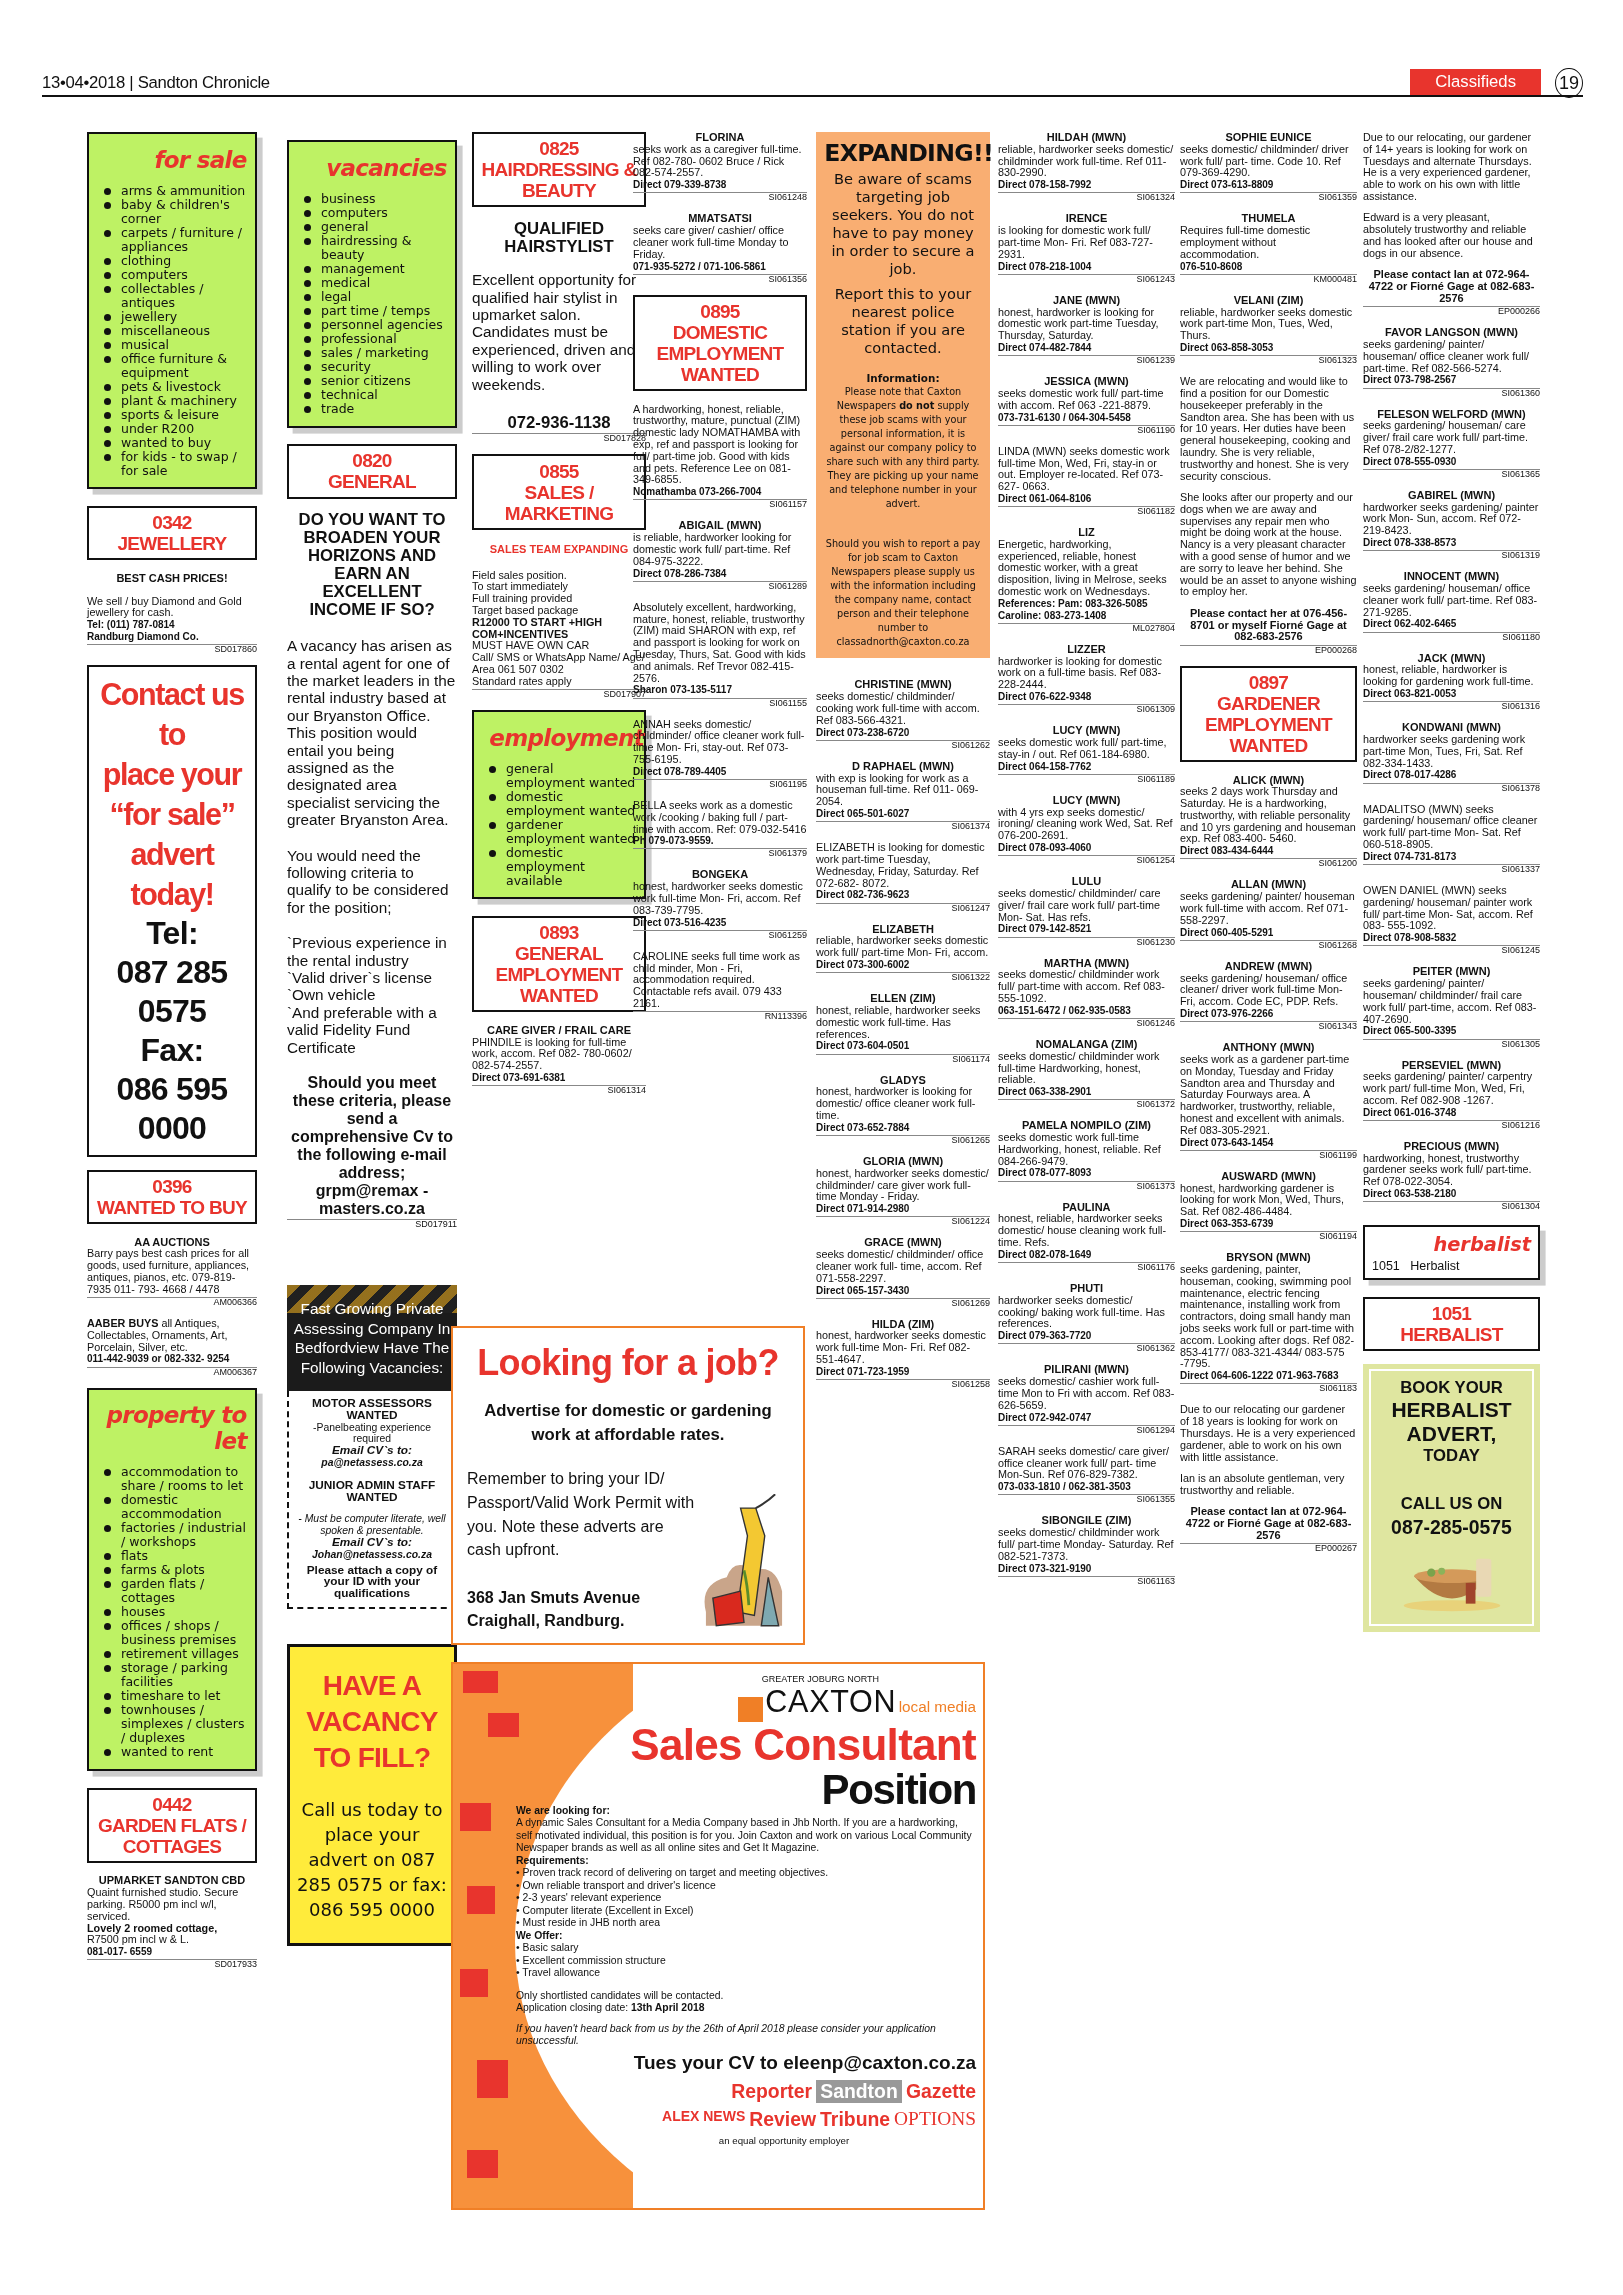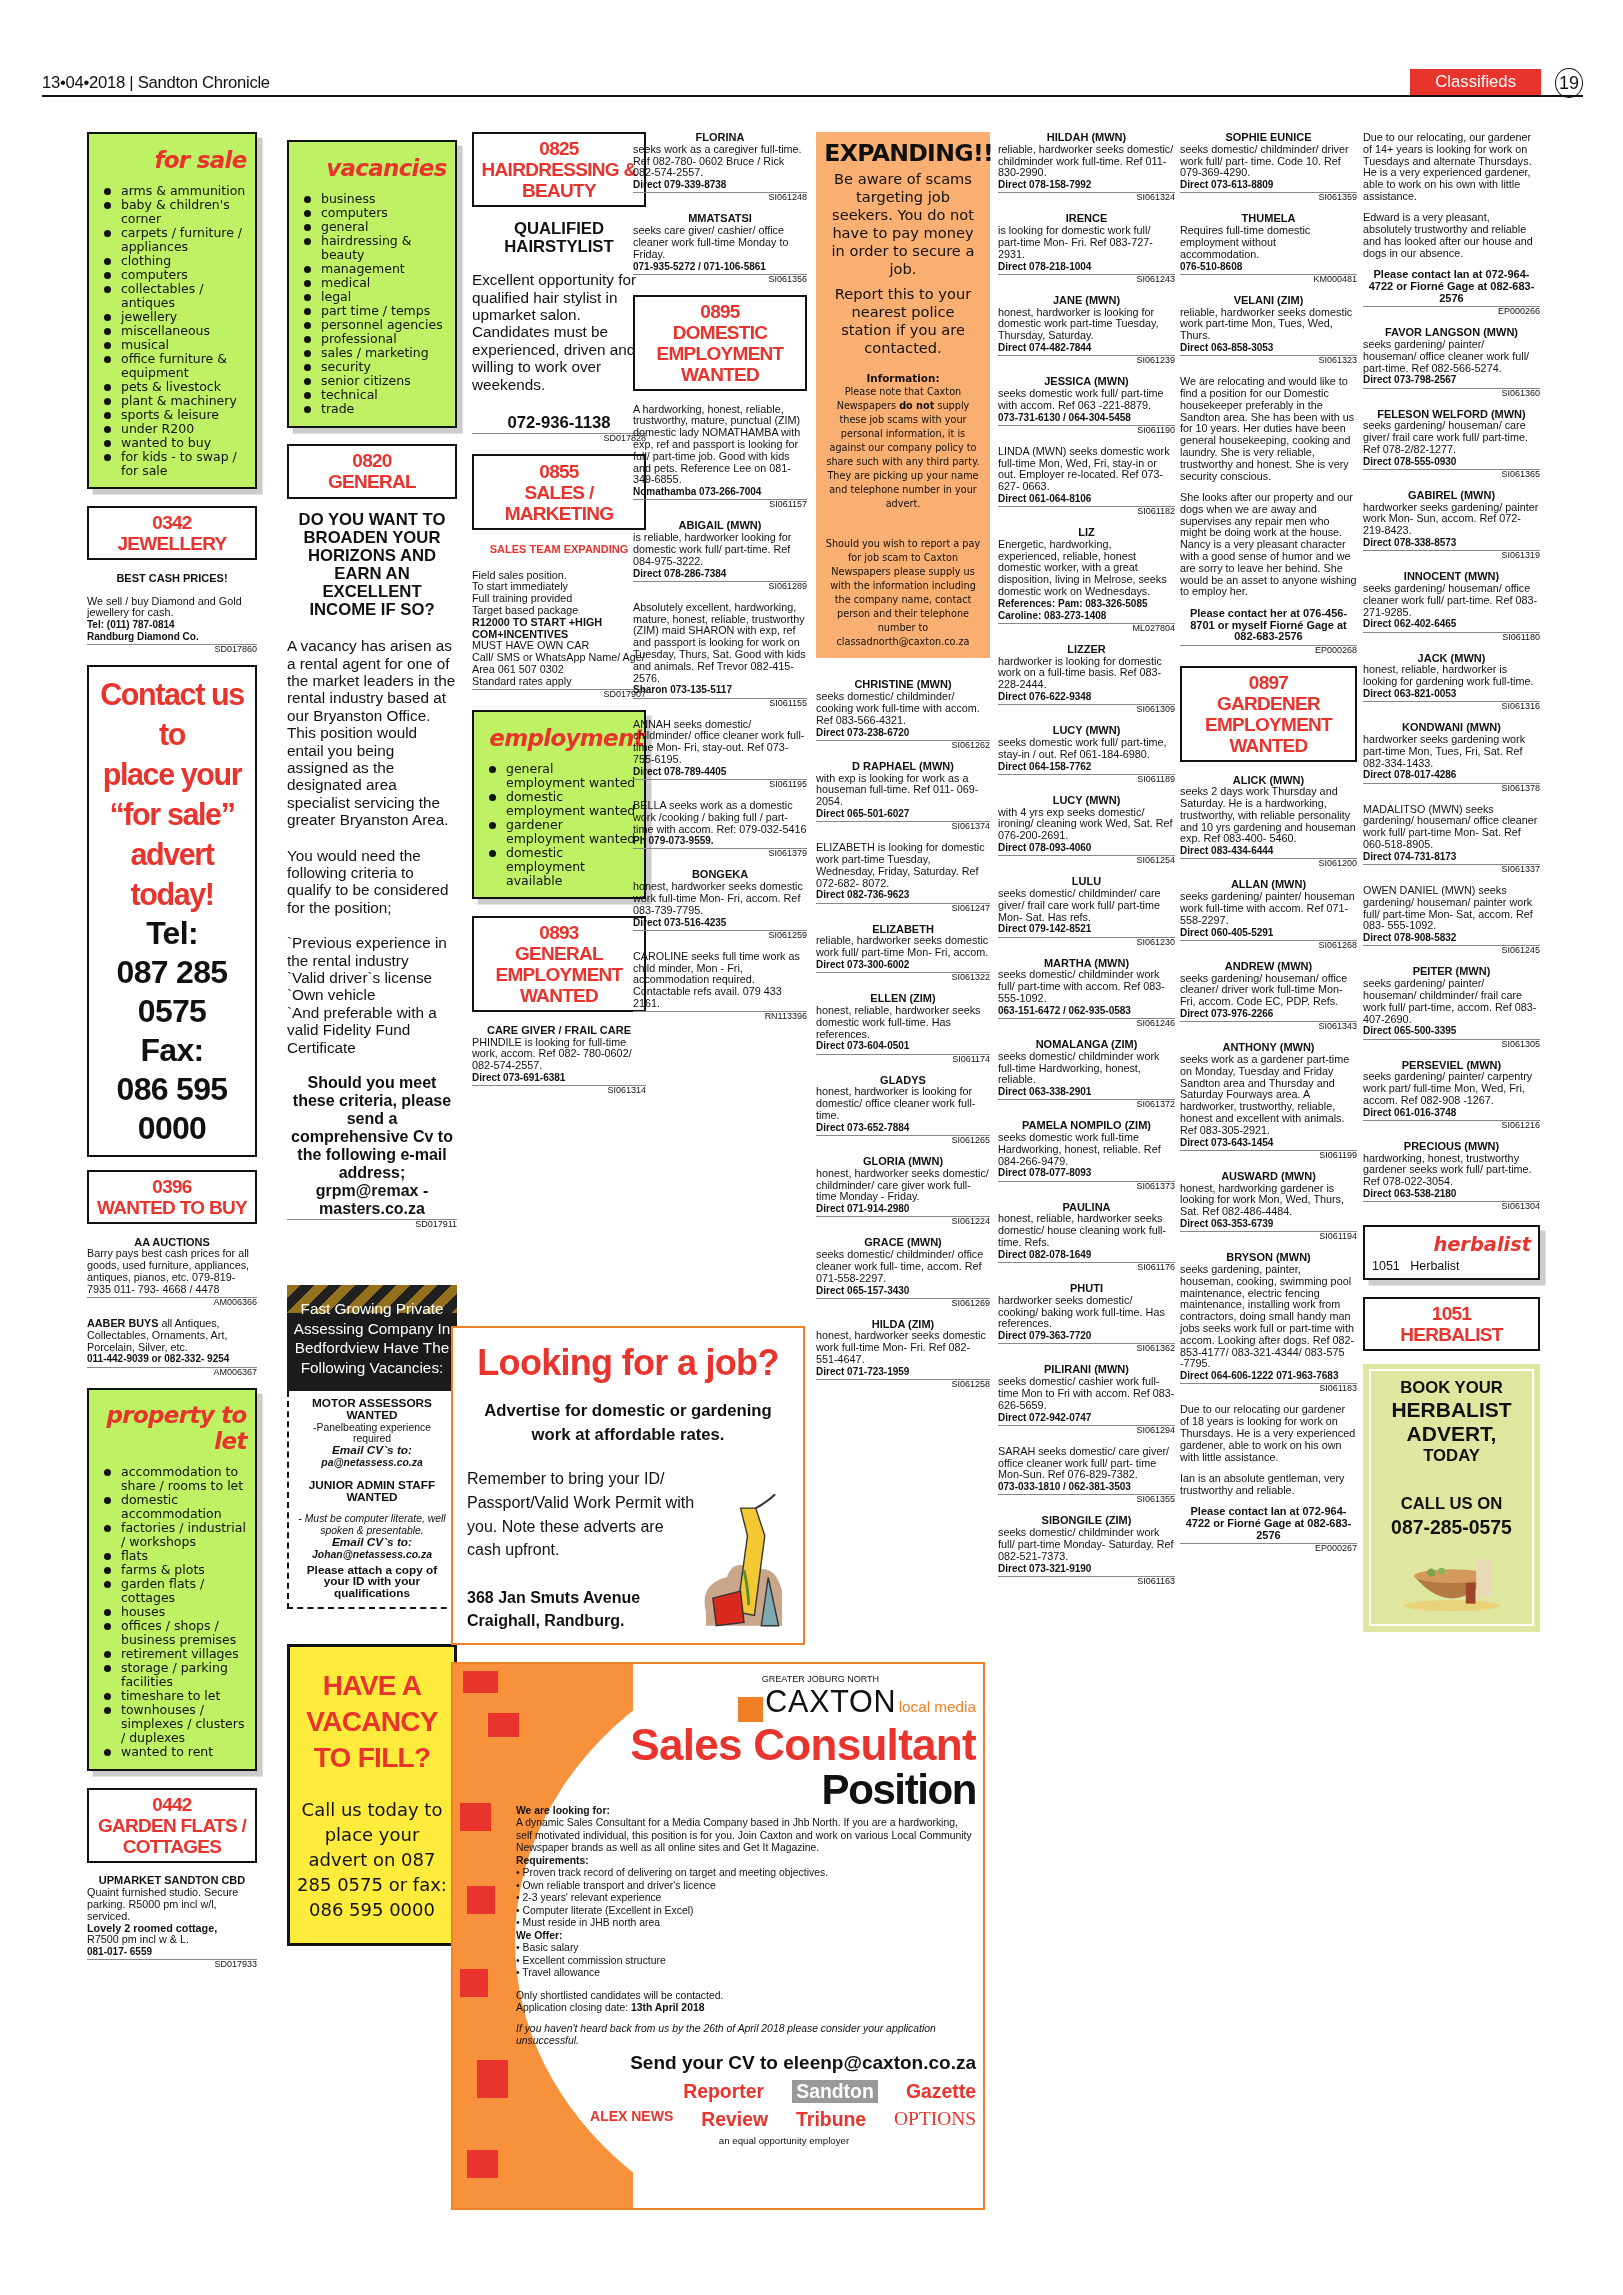--- a/index.html
+++ b/index.html
@@ -57,21 +57,21 @@
 .caxton .sq{position:absolute;background:#e8342d}
 .caxton .inner{position:absolute;left:56px;top:0;right:7px;bottom:0}
 .caxton .logo{text-align:right;margin-top:9.7px;font-size:9px}
 .caxton .logo .cx{font-size:30.5px;letter-spacing:0.7px}
 .caxton .logo .lm{color:#f07f26;font-size:15.3px}
 .caxton .t1{color:#e8342d;font-weight:bold;font-size:44px;text-align:right;letter-spacing:-0.7px;line-height:46px}
 .caxton .t2{font-weight:bold;font-size:42px;text-align:right;line-height:44px;letter-spacing:-1.4px}
 .caxton .body{font-size:10.4px;line-height:12.5px;margin-top:-7px;padding-left:7px}
 .caxton .body b{font-size:10.4px}
 .caxton .send{font-weight:bold;font-size:19px;text-align:right;margin-top:4.2px}
-.caxton .brands{display:flex;justify-content:flex-end;gap:28px;margin-top:5.6px;color:#e8342d;font-weight:bold;font-size:19.4px}
+.caxton .brands{display:flex;justify-content:flex-end;gap:4px;margin-top:5.6px;color:#e8342d;font-weight:bold;font-size:19.4px}
 .caxton .eq{text-align:center;font-size:9.7px;margin-top:4.2px;padding-left:83px}
 .herb{border:2.1px solid #111;box-shadow:5.6px 5.6px 0 #ccc;padding:5.6px 7px;margin:14px 0 16.7px}
 .herb .t{font-family:"DejaVu Sans",sans-serif;font-style:italic;font-weight:bold;color:#e8342d;font-size:19.4px;text-align:right}
 .herb .i{font-size:12.5px;margin-top:2.8px}
 .herbad{background:#dfe6a0;padding:5.6px;margin-top:11px}
 .herbad .in{border:2.1px solid #fff;padding:7px;text-align:center;height:257px}
 .herbad .a{font-weight:bold;font-size:16.7px}
 .herbad .b{font-weight:bold;font-size:21px;line-height:23.6px}
 .herbad .c{font-weight:bold;font-size:19.4px;margin-top:2.8px}
 </style>
@@ -746,21 +746,21 @@
       <div>• <span>Computer literate (Excellent in Excel)</span></div>
       <div>• <span>Must reside in JHB north area</span></div>
       <b>We Offer:</b>
       <div>• <span>Basic salary</span></div>
       <div>• <span>Excellent commission structure</span></div>
       <div>• <span>Travel allowance</span></div>
       <div style="margin-top:9.7px">Only shortlisted candidates will be contacted.</div>
       <div><span>Application closing date:</span> <b>13th April 2018</b></div>
       <div style="margin-top:8.3px;font-style:italic">If you haven't heard back from us by the 26th of April 2018 please consider your application unsuccessful.</div>
     </div>
-    <div class="send">Send your CV to eleenp@caxton.co.za</div>
+    <div class="send">Tues your CV to eleenp@caxton.co.za</div>
     <div class="brands">
       <span>Reporter</span>
       <span style="background:#999;color:#fff;padding:0 4.2px">Sandton</span>
       <span>Gazette</span>
     </div>
     <div class="brands">
       <span style="font-size:14px">ALEX NEWS</span>
       <span>Review</span>
       <span>Tribune</span>
       <span style="font-family:'Liberation Serif',serif;font-weight:normal">OPTIONS</span>

